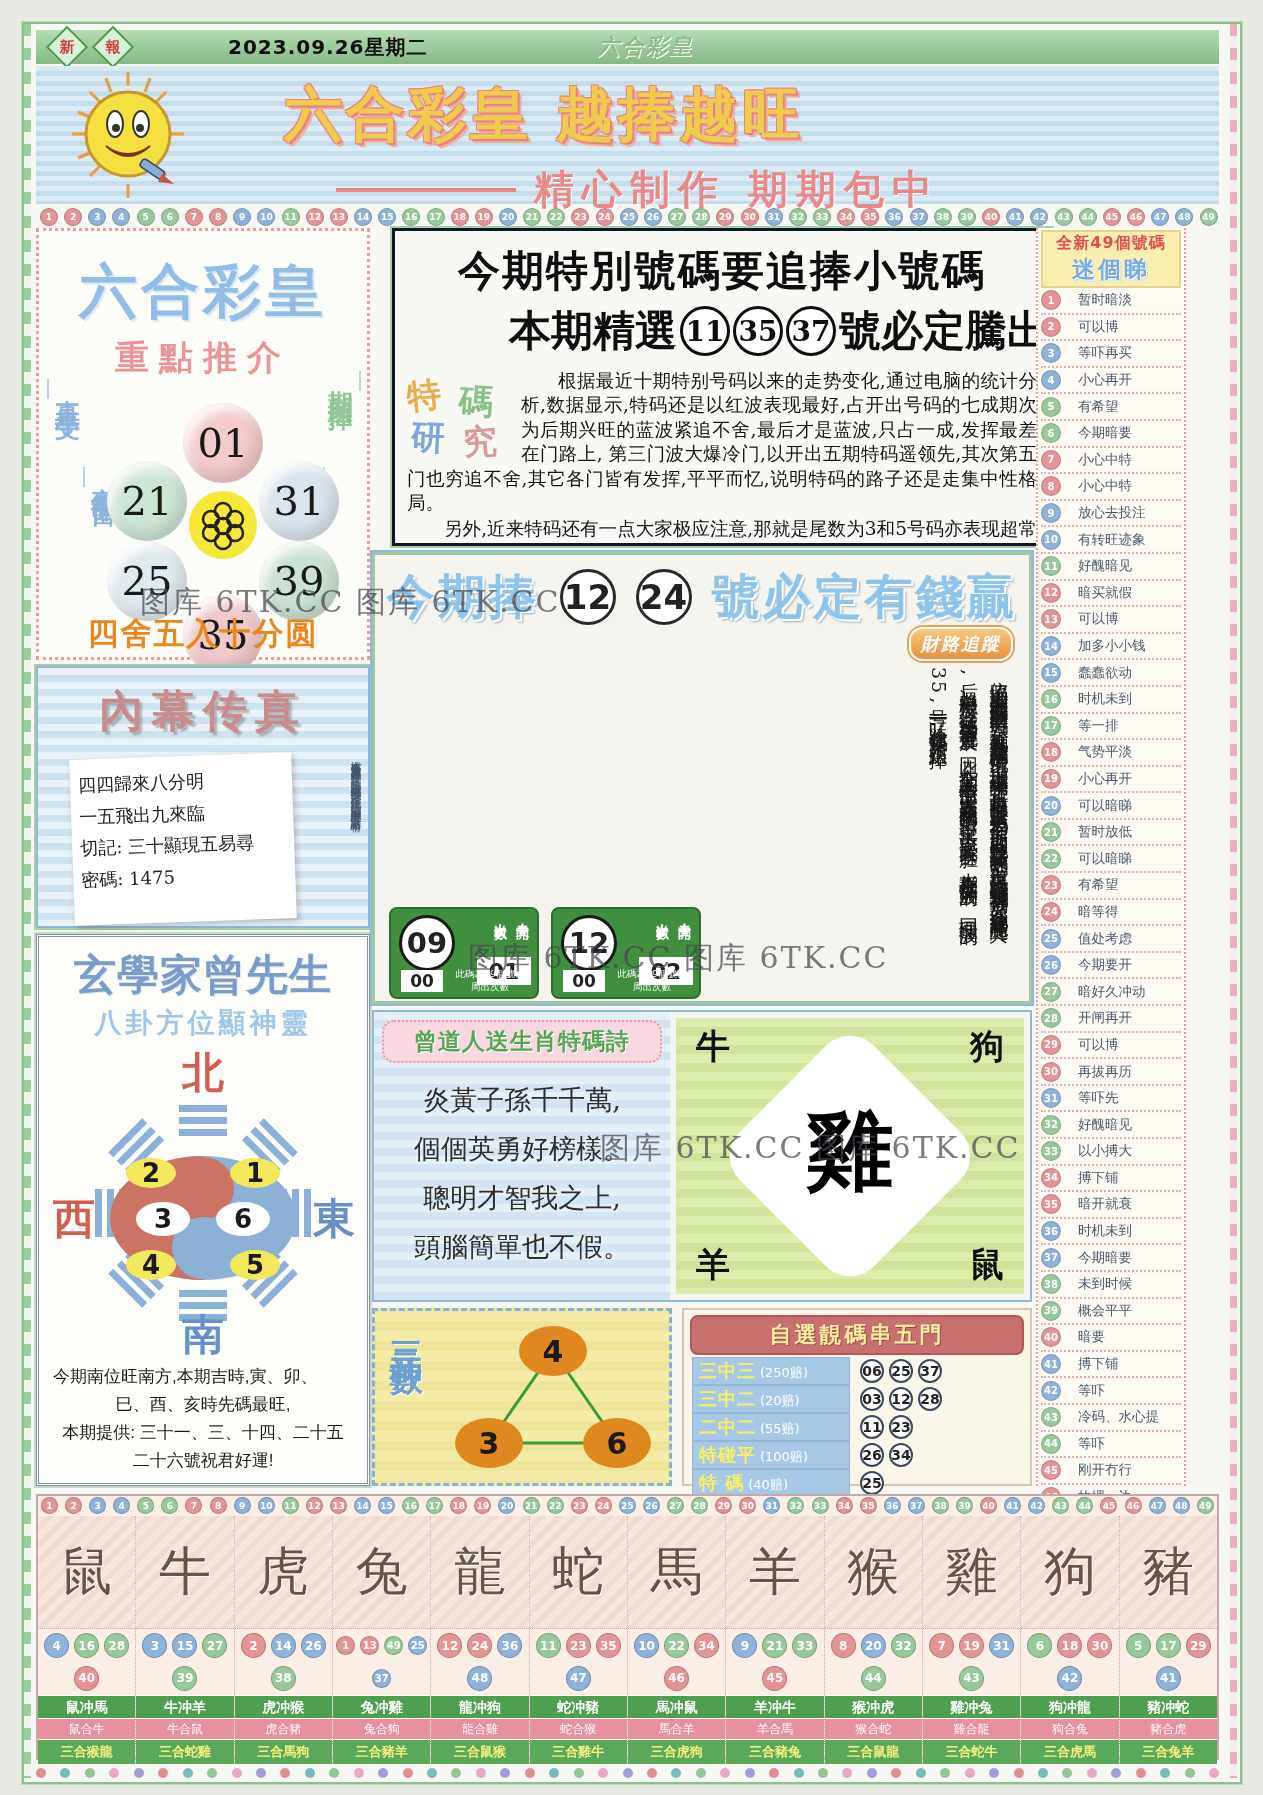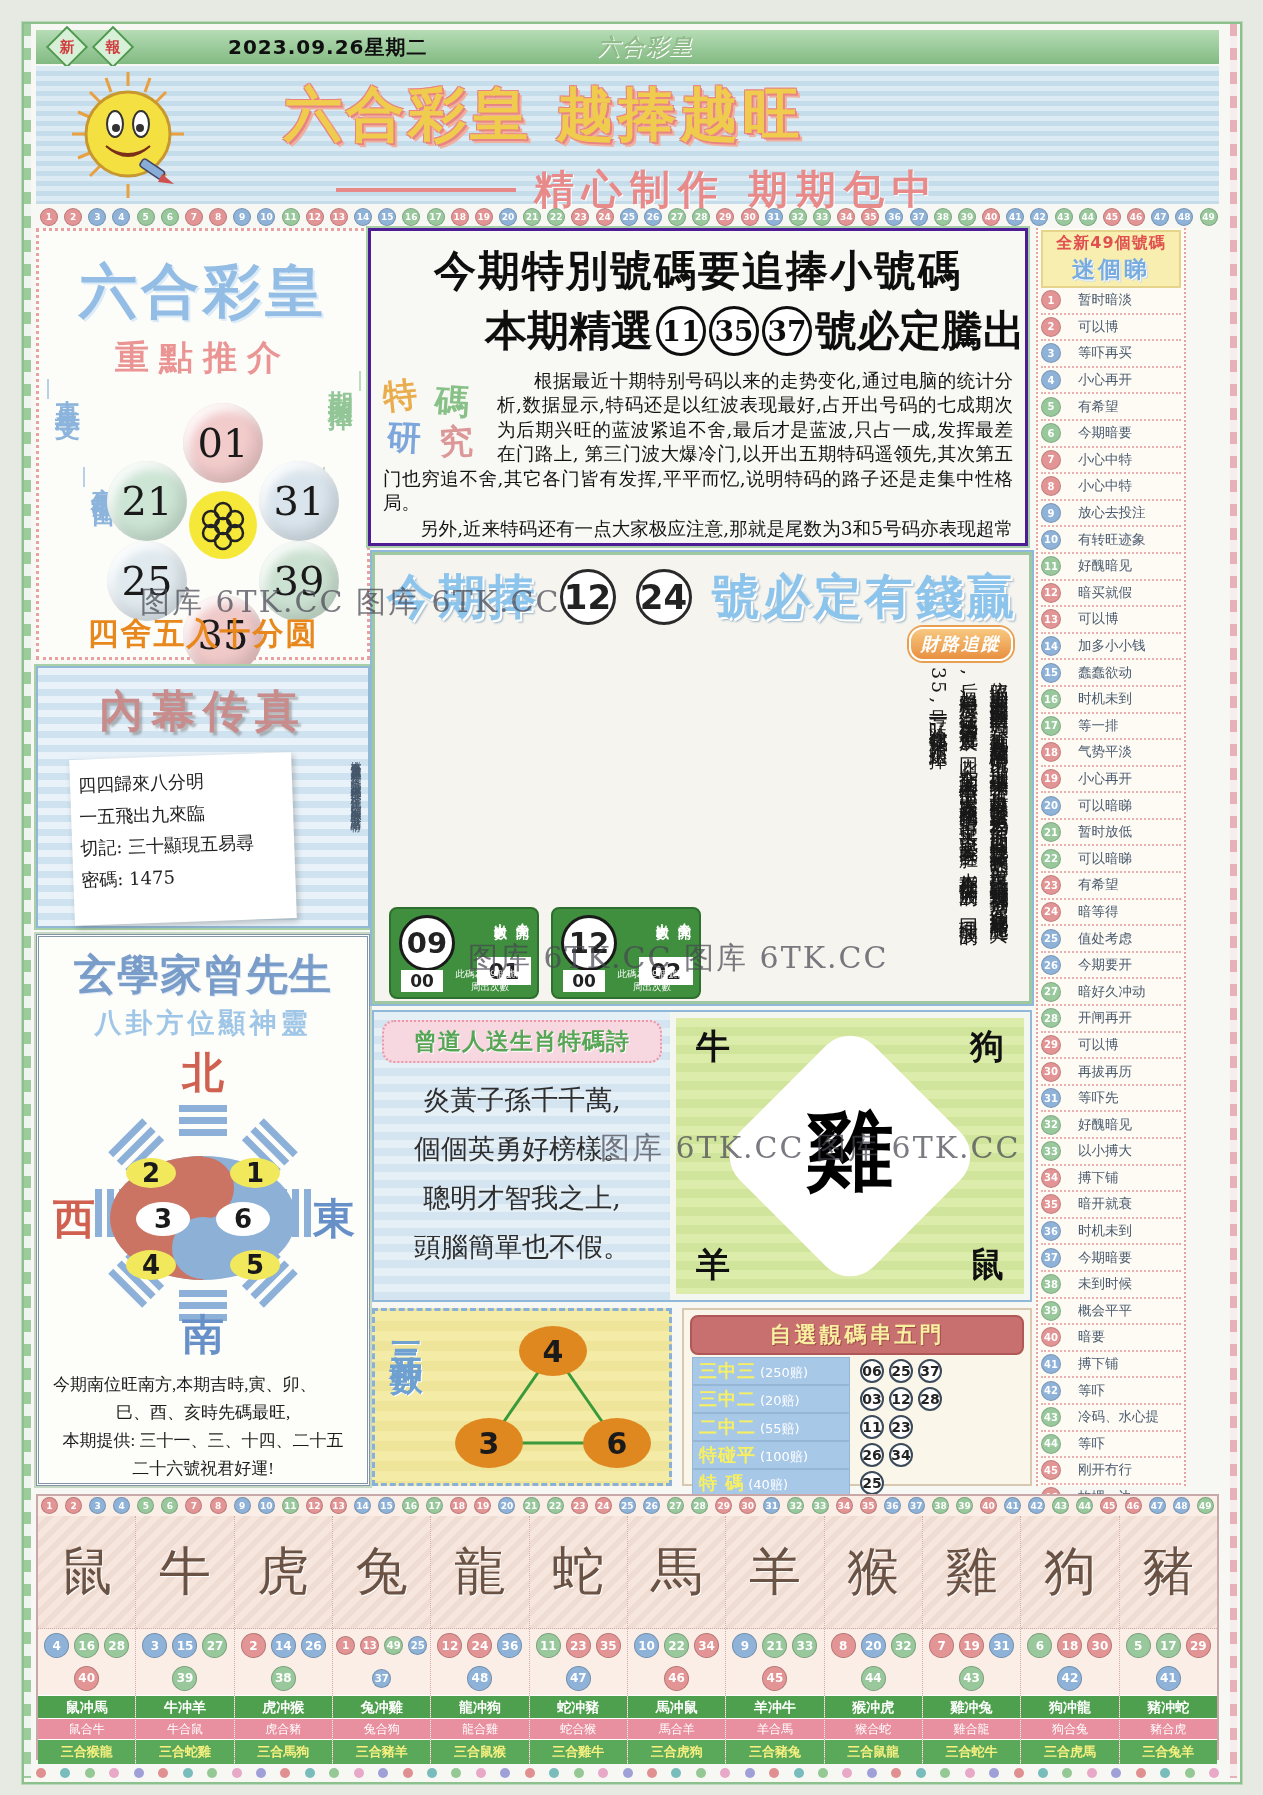--- a/index.html
+++ b/index.html
@@ -83,25 +83,25 @@
   .neimu-side{position:absolute;right:4px;top:84px;height:168px;writing-mode:vertical-rl;
     font-size:11px;color:#44566a;letter-spacing:1px;line-height:1.55;}
 
   .box-xuanxue{position:absolute;left:36px;top:934px;width:334px;height:552px;box-sizing:border-box;
     border:3px double #8494a8;outline:2px solid #c4d8c4;background:#fdfdfa;}
   .xx-title{text-align:center;margin-top:10px;font-size:42px;font-weight:bold;color:#7a9cc8;
     font-family:"DejaVu Serif",serif;letter-spacing:1px;text-shadow:1px 1px 0 #dce8f4;}
   .xx-sub{text-align:center;font-size:27px;font-weight:bold;color:#9fc6e6;letter-spacing:4px;
     font-family:"DejaVu Serif",serif;margin-top:2px;}
   .xx-svg{display:block;margin:2px auto 0;}
-  .xx-footer{margin:16px 14px 0;font-family:Liberation Serif, serif;font-size:17px;line-height:1.65;color:#1c1c1c;}
+  .xx-footer{margin:8px 14px 0;font-family:Liberation Sans, sans-serif;font-size:17px;line-height:1.65;color:#1c1c1c;}
 
   
-  .box-headline{position:absolute;left:368px;top:228px;width:660px;height:318px;box-sizing:border-box;
-    border:3px solid #4c1d95;outline:2px solid #a8d0a8;background:#f8f8f4;overflow:hidden;}
+  .box-headline{position:absolute;left:392px;top:228px;width:660px;height:318px;box-sizing:border-box;
+    border:3px solid #0f172a;outline:2px solid #a8d0a8;background:#f8f8f4;overflow:hidden;}
   .headline-l1{margin:12px 8px 0;text-align:center;font-family:"DejaVu Serif",serif;font-weight:bold;
     font-size:42px;color:#0e0e0e;letter-spacing:2px;white-space:nowrap;}
   .headline-l2{display:flex;justify-content:flex-end;align-items:center;gap:3px;margin-top:4px;
     font-family:"DejaVu Serif",serif;font-weight:bold;font-size:42px;color:#0e0e0e;}
   .circle-num{width:44px;height:44px;border:3px solid #0e0e0e;border-radius:50%;background:#fff;
     display:inline-flex;align-items:center;justify-content:center;font-size:28px;font-weight:bold;flex:none;}
   .headline-body{margin:10px 12px 0;font-family:"DejaVu Serif",serif;font-size:18.5px;line-height:1.32;
     color:#141414;text-align:justify;}
   .tema-badge{float:left;width:106px;height:82px;position:relative;margin:4px 8px 0 0;}
   .tema-badge span{position:absolute;font-size:34px;font-weight:bold;font-family:"DejaVu Serif",serif;opacity:.85;}

